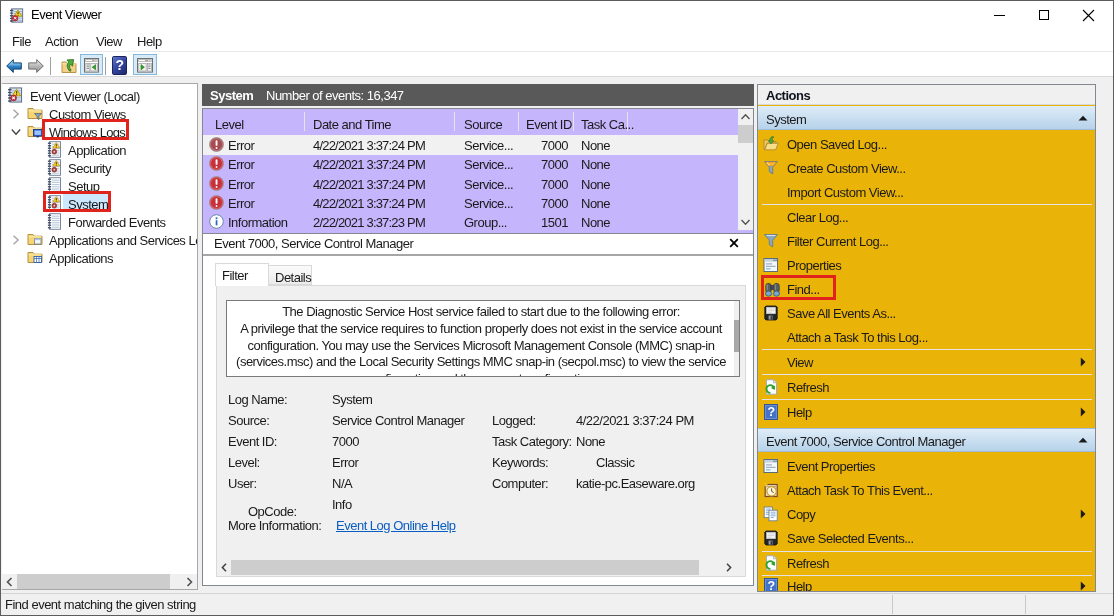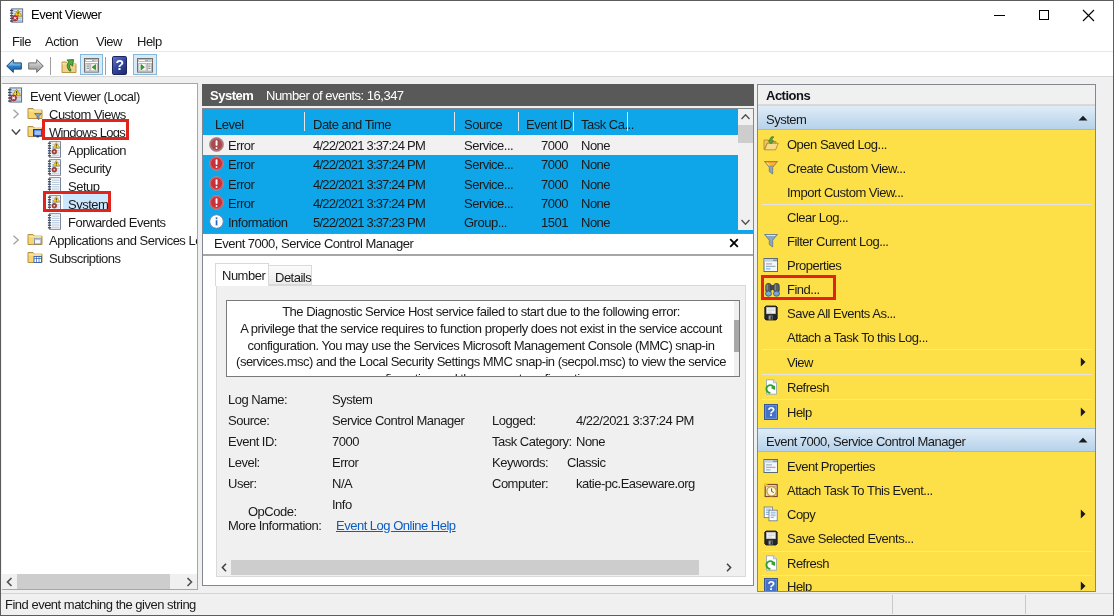--- a/index.html
+++ b/index.html
@@ -182,21 +182,21 @@
     <rect x="7.5" y="7.5" width="6.5" height="5.5" fill="#f3f6fa" stroke="#6b7f95" stroke-width="0.8"></rect>
     <rect x="7.5" y="7.5" width="6.5" height="1.6" fill="#b4c4d6"></rect>
   </svg>
   <div class="txt" style="left:47px;top:150px;">Applications and Services Lo</div>
   
   <svg class="abs" style="left:25px;top:165px;" width="16" height="16" viewBox="0 0 16 16">
     <use href="#folder"></use>
     <rect x="7" y="7.5" width="7.5" height="6" fill="#fff" stroke="#2f5fae" stroke-width="0.9"></rect>
     <path d="M7 9.5 h7.5 M9.5 7.5 v6 M12 7.5 v6" stroke="#2f5fae" stroke-width="0.7"></path>
   </svg>
-  <div class="txt" style="left:47px;top:168px;">Subscriptions</div>
+  <div class="txt" style="left:47px;top:168px;">Applications</div>
   
   <div class="abs" style="left:0px;top:490px;width:195px;height:15px;background:#f0f0f0;"></div>
   <svg class="abs" style="left:3px;top:493px;" width="10" height="10" viewBox="0 0 10 10">
       <path d="M6.5 1 L2.5 5 L6.5 9" fill="none" stroke="#505050" stroke-width="1.6"></path>
     </svg>
   <div class="abs" style="left:15px;top:490px;width:153px;height:15px;background:#cdcdcd;"></div>
   <svg class="abs" style="left:182px;top:493px;" width="10" height="10" viewBox="0 0 10 10">
       <path d="M3.5 1 L7.5 5 L3.5 9" fill="none" stroke="#505050" stroke-width="1.6"></path>
     </svg>
 </div>
@@ -259,21 +259,21 @@
       <circle cx="7.3" cy="10.7" r="2.4" fill="#b03a33" stroke="#7e241e" stroke-width="0.6"></circle>
       <circle cx="7.3" cy="10.7" r="0.9" fill="#e8d8d8"></circle>
     </g>
   </defs>
 </svg>
 
 <div class="abs" style="left:202px;top:84px;width:552px;height:22px;background:#595959;"></div>
 <div class="txt" style="left:210px;top:89px;color:#fff;font-weight:bold;">System</div>
 <div class="txt" style="left:266px;top:89px;color:#fff;">Number of events: 16,347</div>
 
-<div id="listbox" class="abs" style="left:202px;top:108px;width:552px;height:158px;background:#0ea5e9;border:1px solid #828790;overflow:hidden;">
+<div id="listbox" class="abs" style="left:202px;top:108px;width:552px;height:158px;background:#c4b5fd;border:1px solid #828790;overflow:hidden;">
 
   <div class="abs" style="left:101px;top:3px;width:1px;height:19px;background:#e5e5e5;"></div>
   <div class="abs" style="left:251px;top:3px;width:1px;height:19px;background:#e5e5e5;"></div>
   <div class="abs" style="left:315px;top:3px;width:1px;height:19px;background:#e5e5e5;"></div>
   <div class="abs" style="left:370px;top:3px;width:1px;height:19px;background:#e5e5e5;"></div>
   <div class="abs" style="left:424px;top:3px;width:1px;height:19px;background:#e5e5e5;"></div>
   <div class="txt" style="left:12px;top:9px;">Level</div>
   <div class="txt" style="left:110px;top:9px;text-align:right;">Date and Time</div>
   <div class="txt" style="left:261px;top:9px;">Source</div>
   <div class="txt" style="left:323px;top:9px;">Event ID</div>
@@ -295,21 +295,21 @@
   <div class="txt" style="left:110px;top:69px;letter-spacing:-0.8px;">4/22/2021 3:37:24 PM</div>
   <div class="txt" style="left:261px;top:69px;">Service...</div>
   <div class="txt" style="left:365px;top:69px;transform:translateX(-100%);">7000</div>
   <div class="txt" style="left:378px;top:69px;">None</div>
   <div class="txt" style="left:25px;top:88px;">Error</div>
   <div class="txt" style="left:110px;top:88px;letter-spacing:-0.8px;">4/22/2021 3:37:24 PM</div>
   <div class="txt" style="left:261px;top:88px;">Service...</div>
   <div class="txt" style="left:365px;top:88px;transform:translateX(-100%);">7000</div>
   <div class="txt" style="left:378px;top:88px;">None</div>
   <div class="txt" style="left:25px;top:107px;">Information</div>
-  <div class="txt" style="left:110px;top:107px;letter-spacing:-0.8px;">5/22/2021 3:37:23 PM</div>
+  <div class="txt" style="left:110px;top:107px;letter-spacing:-0.8px;">2/22/2021 3:37:23 PM</div>
   <div class="txt" style="left:261px;top:107px;">Group...</div>
   <div class="txt" style="left:365px;top:107px;transform:translateX(-100%);">1501</div>
   <div class="txt" style="left:378px;top:107px;">None</div>
 
   <svg class="abs" style="left:6px;top:28px;" width="15" height="15" viewBox="0 0 15 15">
       <use href="#erricond"></use>
     </svg>
   <svg class="abs" style="left:6px;top:47px;" width="15" height="15" viewBox="0 0 15 15">
       <use href="#erricon"></use>
     </svg>
@@ -359,21 +359,21 @@
   <svg class="abs" style="left:526px;top:4px;" width="10" height="10" viewBox="0 0 10 10">
     <path d="M1.2 1.2 L8.8 8.8 M8.8 1.2 L1.2 8.8" stroke="#000" stroke-width="1.8"></path>
   </svg>
   <div class="abs" style="left:0px;top:20px;width:550px;height:2px;background:#a6a6a6;"></div>
 
   <div class="abs" style="left:13px;top:51px;width:530px;height:292px;background:#f0f0f0;border:1px solid #d9d9d9;"></div>
 
   <div class="abs" style="left:65px;top:31px;width:44px;height:20px;background:linear-gradient(#fbfbfb,#ebebeb);border:1px solid #d9d9d9;"></div>
   <div class="txt" style="left:72px;top:37px;">Details</div>
   <div class="abs" style="left:12px;top:29px;width:54px;height:23px;background:#fff;border:1px solid #d9d9d9;border-bottom:none;"></div>
-  <div class="txt" style="left:19px;top:35px;">Number</div>
+  <div class="txt" style="left:19px;top:35px;">Filter</div>
 
   <div class="abs" style="left:23px;top:66px;width:514px;height:77px;background:#fff;border:1px solid #7a7a7a;overflow:hidden;">
     <div class="abs" style="left:4px;top:3px;width:500px;line-height:16.8px;white-space:nowrap;text-align:center;">
       The Diagnostic Service Host service failed to start due to the following error:<br>
       A privilege that the service requires to function properly does not exist in the service account<br>
       configuration. You may use the Services Microsoft Management Console (MMC) snap-in<br>
       (services.msc) and the Local Security Settings MMC snap-in (secpol.msc) to view the service<br>
       configuration and the account configuration.
     </div>
     <div class="abs" style="left:507px;top:0px;width:6px;height:75px;background:#f0f0f0;"></div>
@@ -386,41 +386,41 @@
     <div class="txt" style="left:129px;top:180px;">Service Control Manager</div>
   <div class="txt" style="left:289px;top:180px;">Logged:</div>
     <div class="txt" style="left:373px;top:180px;">4/22/2021 3:37:24 PM</div>
   <div class="txt" style="left:25px;top:201px;">Event ID:</div>
     <div class="txt" style="left:129px;top:201px;">7000</div>
   <div class="txt" style="left:289px;top:201px;">Task Category:</div>
     <div class="txt" style="left:373px;top:201px;">None</div>
   <div class="txt" style="left:25px;top:222px;">Level:</div>
     <div class="txt" style="left:129px;top:222px;">Error</div>
   <div class="txt" style="left:289px;top:222px;">Keywords:</div>
-    <div class="txt" style="left:364px;top:222px;">Classic</div>
+    <div class="txt" style="left:393px;top:222px;">Classic</div>
   <div class="txt" style="left:25px;top:243px;">User:</div>
     <div class="txt" style="left:129px;top:243px;">N/A</div>
   <div class="txt" style="left:289px;top:243px;">Computer:</div>
     <div class="txt" style="left:373px;top:243px;">katie-pc.Easeware.org</div>
   <div class="txt" style="left:25px;top:271px;margin-left:20px;">OpCode:</div>
     <div class="txt" style="left:129px;top:264px;">Info</div>
   <div class="txt" style="left:25px;top:285px;">More Information:</div>
   <div class="txt" style="left:133px;top:285px;color:#0a5dc2;text-decoration:underline;">Event Log Online Help</div>
 
   <div class="abs" style="left:14px;top:326px;width:519px;height:15px;background:#f0f0f0;"></div>
   <svg class="abs" style="left:17px;top:329px;" width="9" height="9" viewBox="0 0 9 9">
       <path d="M6 0.8 L2.4 4.5 L6 8.2" fill="none" stroke="#404040" stroke-width="1.5"></path>
     </svg>
   <div class="abs" style="left:28px;top:326px;width:468px;height:15px;background:#cdcdcd;"></div>
   <svg class="abs" style="left:521px;top:329px;" width="9" height="9" viewBox="0 0 9 9">
       <path d="M3 0.8 L6.6 4.5 L3 8.2" fill="none" stroke="#404040" stroke-width="1.5"></path>
     </svg>
 </div>
 
-<div id="actionspanel" class="abs" style="left:757px;top:84px;width:339px;height:508px;background:#fde047;border:1px solid #828790;overflow:hidden;">
+<div id="actionspanel" class="abs" style="left:757px;top:84px;width:339px;height:508px;background:#eab308;border:1px solid #828790;overflow:hidden;">
 
   <div class="abs" style="left:0;top:0;width:353px;height:20px;background:#f0f0f0;border-bottom:1px solid #d9d9d9;"></div>
   <div class="txt" style="left:8px;top:4px;font-weight:bold;color:#10121c;">Actions</div>
 
   <div class="abs" style="left:0;top:21px;width:339px;height:24px;background:linear-gradient(#dfecf7,#b6d2ea);border-bottom:1px solid #9ebcd9;"></div>
   <div class="txt" style="left:8px;top:28px;">System</div>
   <svg class="abs" style="left:320px;top:30px;" width="10" height="6" viewBox="0 0 10 6">
       <path d="M0.5 5.5 L5 0.8 L9.5 5.5 Z" fill="#1a1a1a"></path>
     </svg>
 

